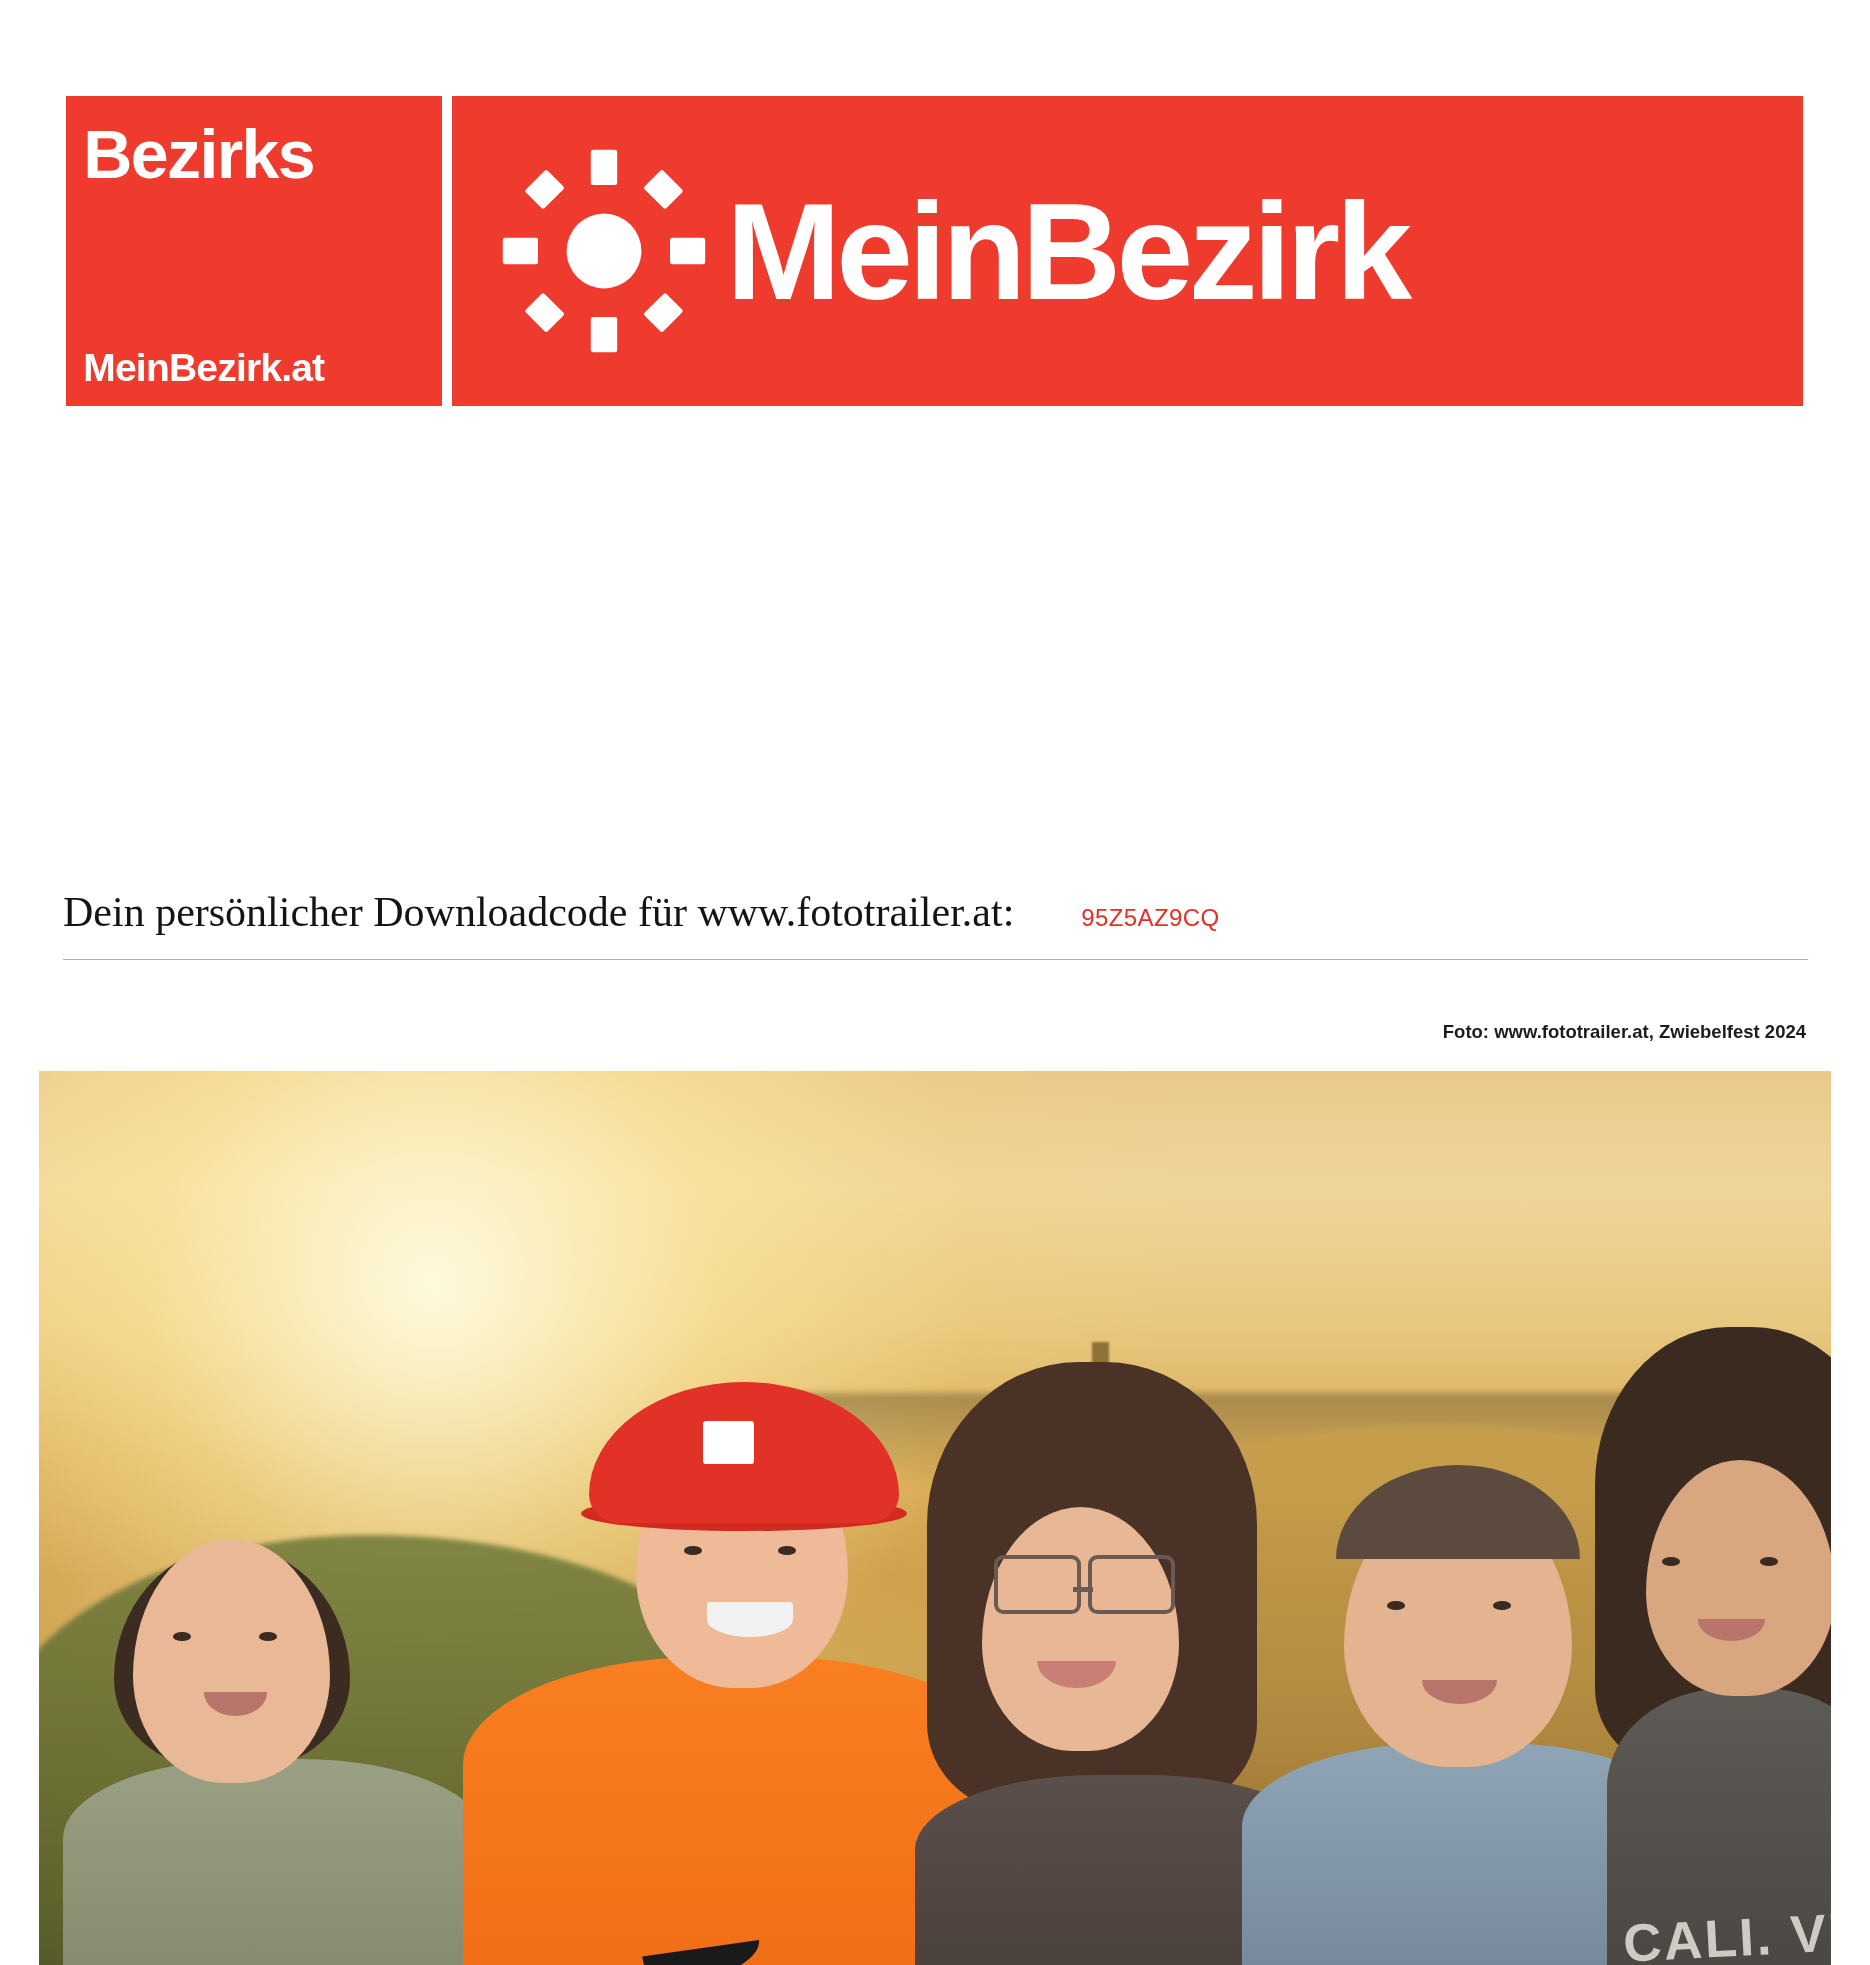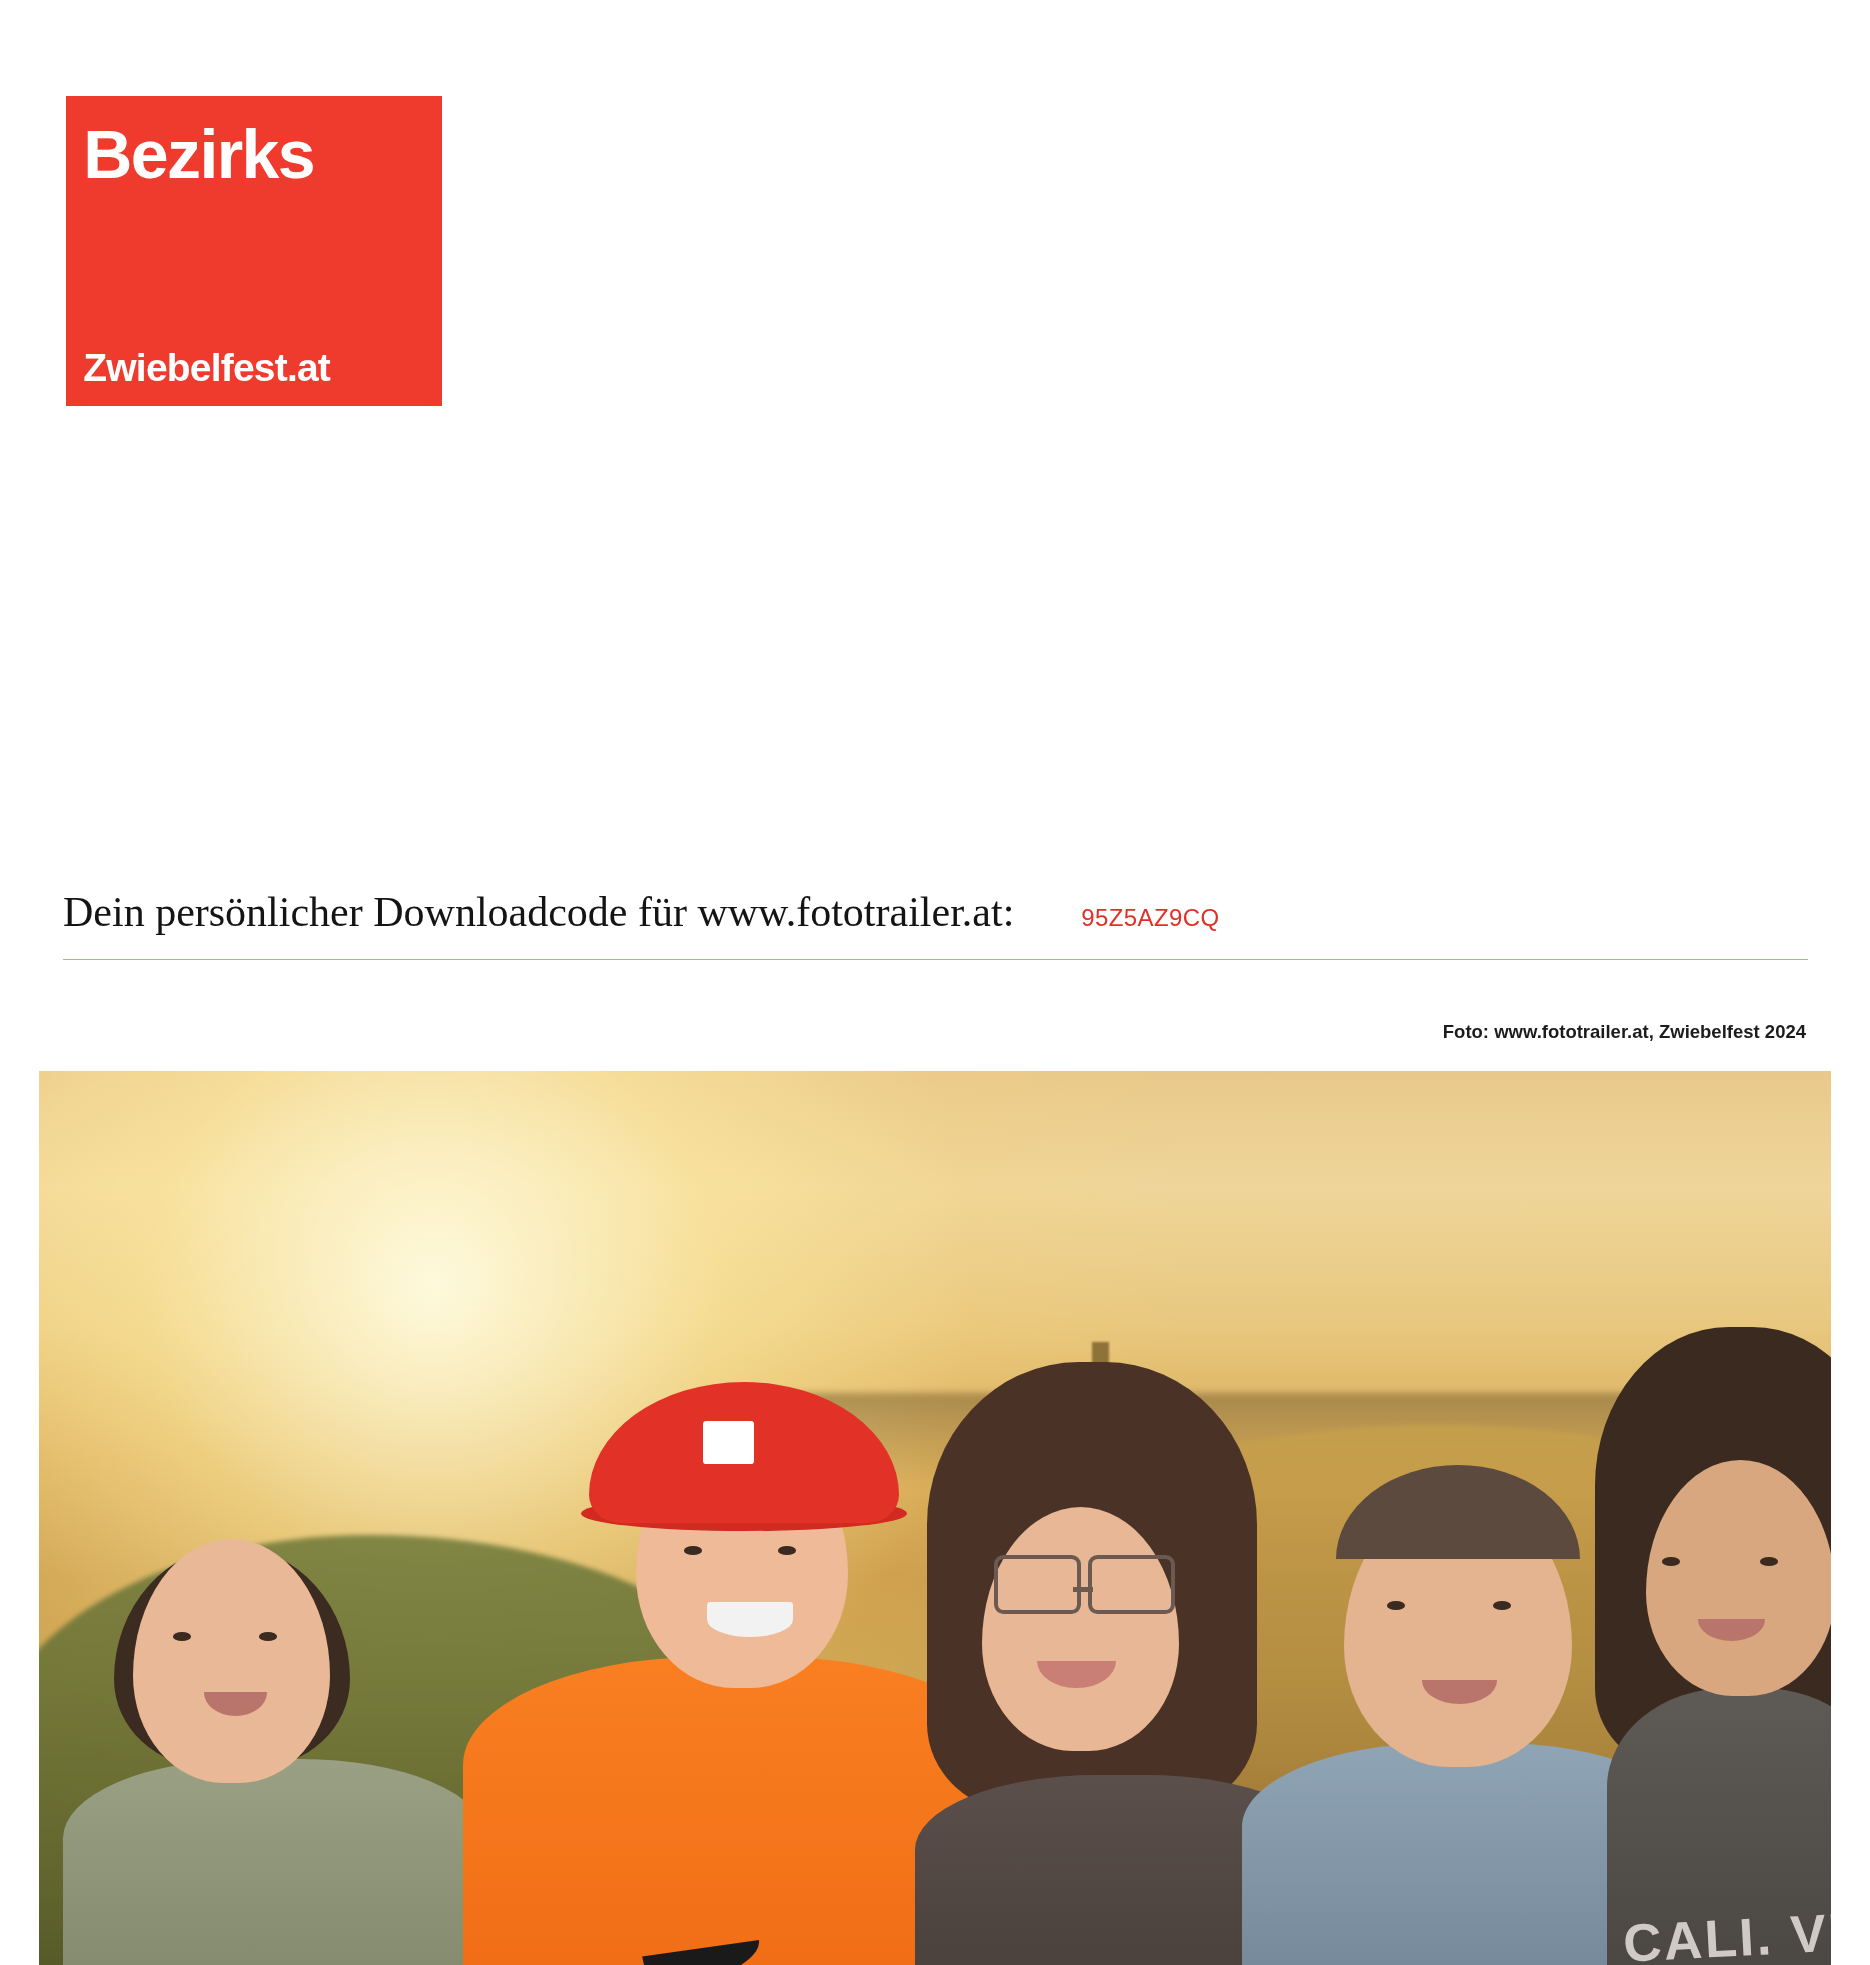--- a/index.html
+++ b/index.html
@@ -298,23 +298,41 @@
 </style>
 </head>
 <body>
 
 <div class="page">
 
   <div class="header">
 
     <div class="brand-block">
       <div class="brand-line1">Bezirks</div>
-      <div class="brand-url">Zwiebelfest.at</div>
+      <div class="brand-url">MeinBezirk.at</div>
     </div>
 
+    <div class="masthead">
+      <span class="sun-icon">
+        <svg viewBox="0 0 100 100" width="220" height="220" aria-hidden="true">
+          <g fill="#ffffff">
+            <circle cx="50" cy="50" r="17"></circle>
+            <rect x="44" y="4" width="12" height="16" rx="1"></rect>
+            <rect x="44" y="80" width="12" height="16" rx="1"></rect>
+            <rect x="4" y="44" width="16" height="12" rx="1"></rect>
+            <rect x="80" y="44" width="16" height="12" rx="1"></rect>
+            <rect x="16" y="16" width="14" height="12" rx="1" transform="rotate(-45 23 22)"></rect>
+            <rect x="70" y="16" width="14" height="12" rx="1" transform="rotate(45 77 22)"></rect>
+            <rect x="16" y="72" width="14" height="12" rx="1" transform="rotate(45 23 78)"></rect>
+            <rect x="70" y="72" width="14" height="12" rx="1" transform="rotate(-45 77 78)"></rect>
+          </g>
+        </svg>
+      </span>
+      <span class="masthead-title">MeinBezirk</span>
+    </div>
   </div>
 
   <div class="headline">
   </div>
 
   <div class="codeline">
     <span class="codeline-label">Dein persönlicher Downloadcode für www.fototrailer.at:</span>
     <span class="codeline-code">95Z5AZ9CQ</span>
   </div>
   <div class="rule"></div>

